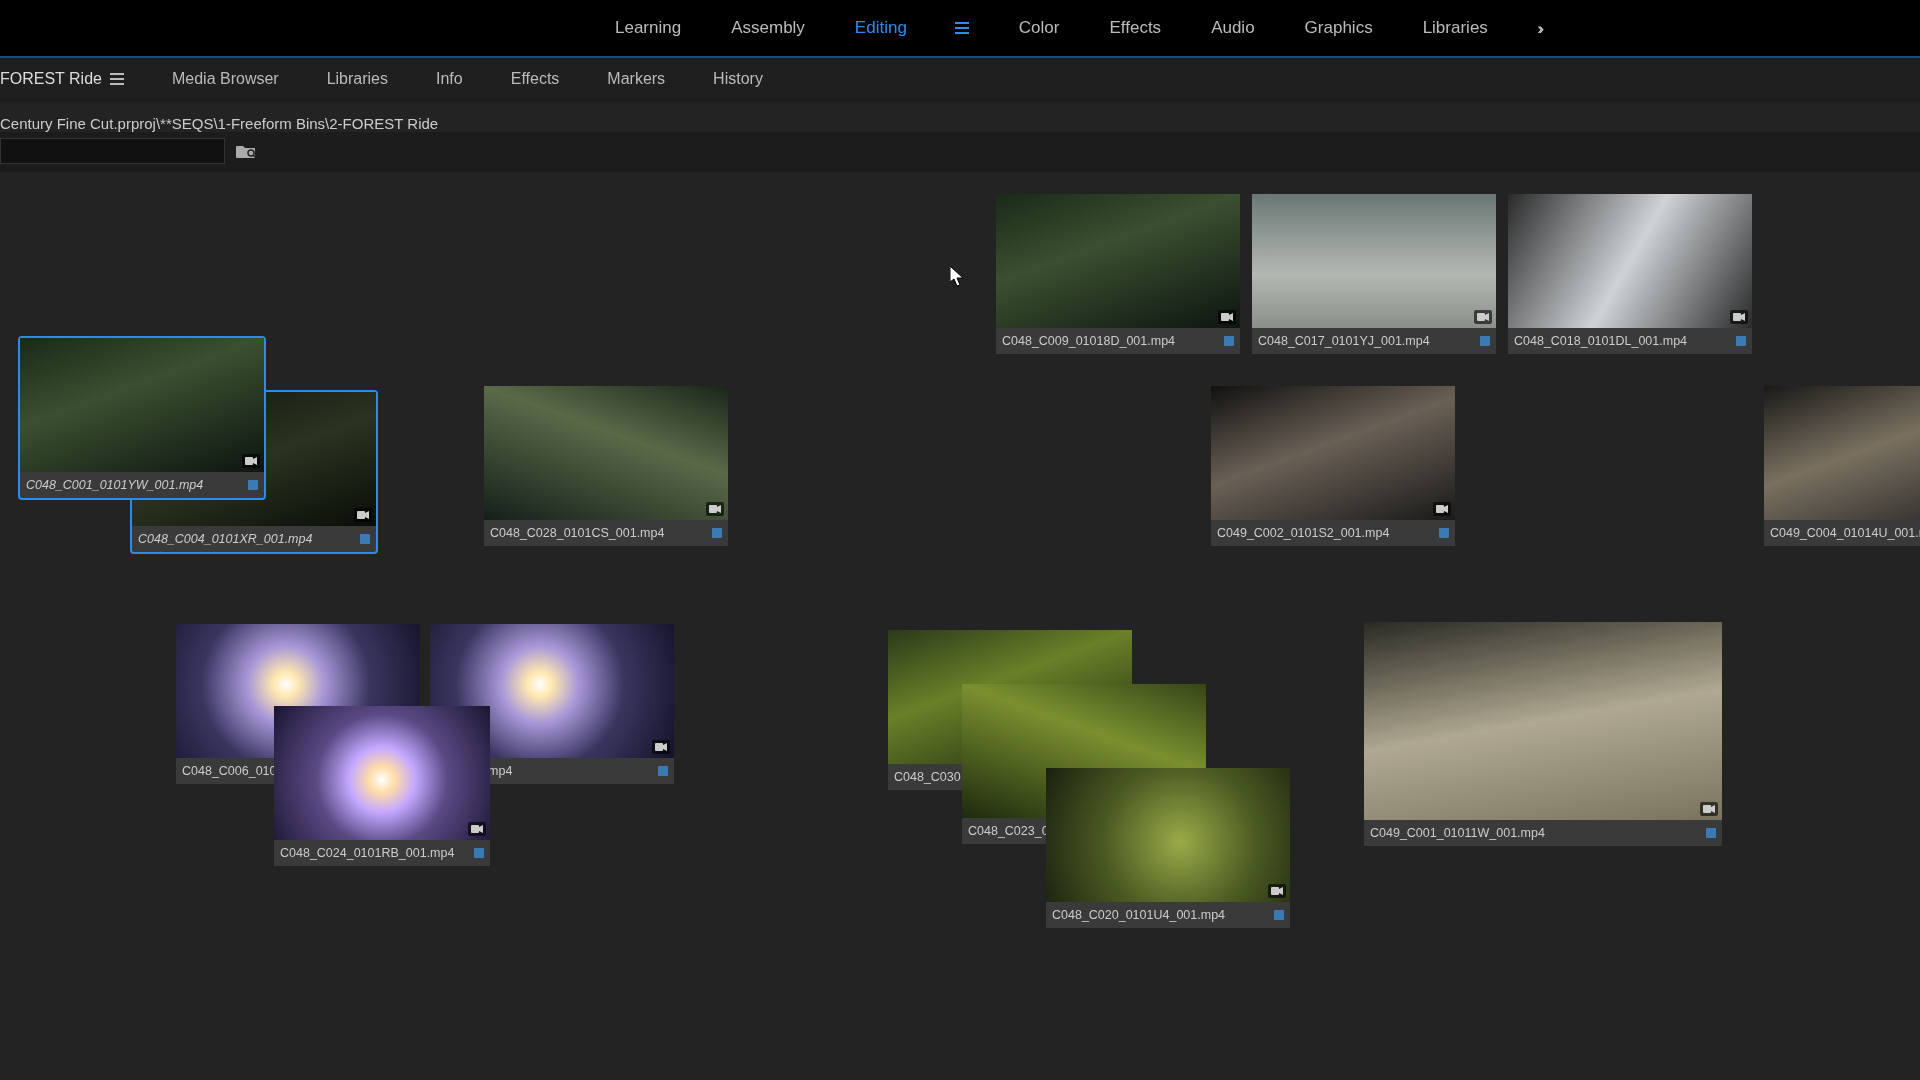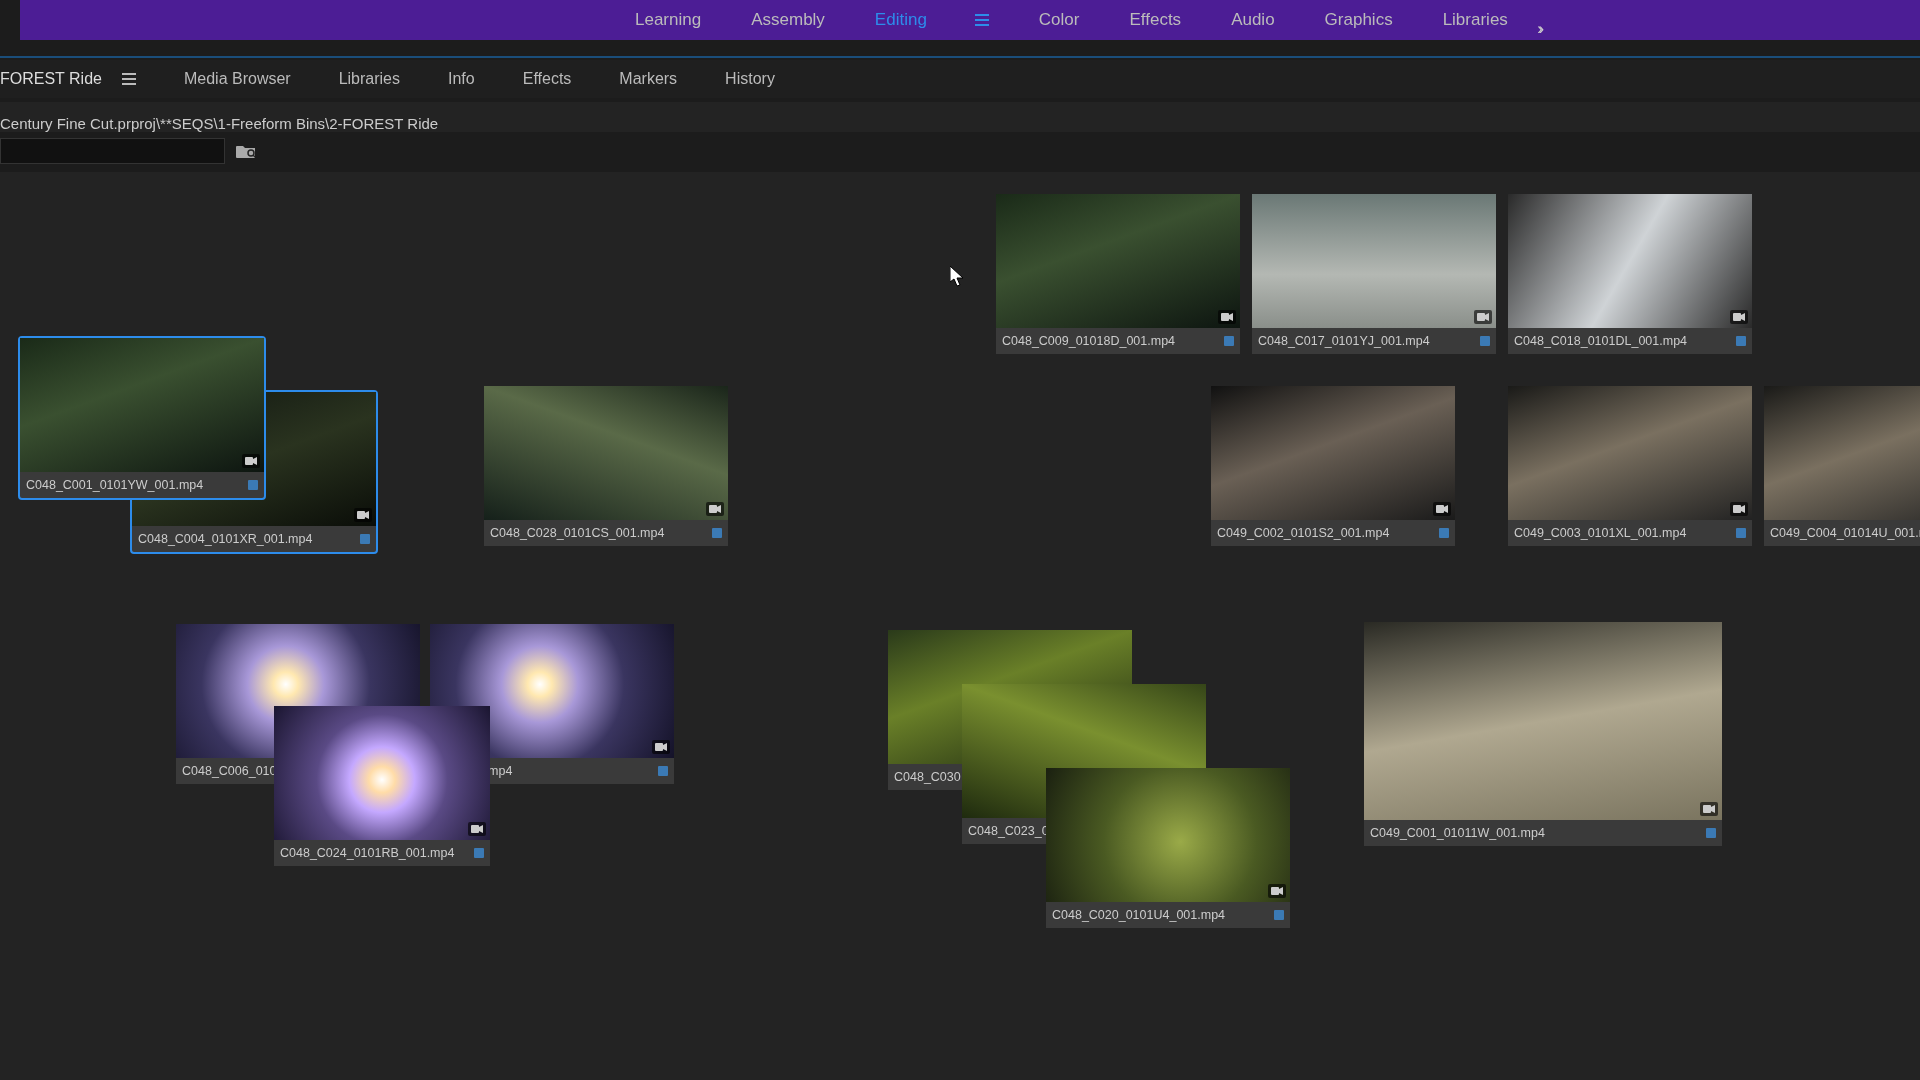--- a/index.html
+++ b/index.html
@@ -1,45 +1,45 @@
 <!DOCTYPE html>
 <html><head>
 <meta charset="utf-8">
 <style>
   * { margin: 0; padding: 0; box-sizing: border-box; font-family: "Segoe UI", Arial, sans-serif; }
   body { background: #1c1c1c; color: #ccc; width: 1920px; height: 1080px; overflow: hidden; position: relative; }
 
   
-  .workspace-bar { position: absolute; top: 0; left: 0; right: 0; height: 40px; display: flex; align-items: center; padding-left: 615px; gap: 50px; background: #4c1d95; margin-left: 20px; }
+  .workspace-bar { position: absolute; top: 0; left: 0; right: 0; height: 56px; display: flex; align-items: center; padding-left: 615px; gap: 50px; background: #000000; }
   .workspace-tab { font-size: 17px; color: #bbb; cursor: pointer; display: flex; align-items: center; gap: 8px; }
   .workspace-tab.active { color: #2d8ceb; gap: 48px; }
   .overflow-chevrons { position: absolute; right: 380px; top: 20px; color: #ccc; font-size: 16px; letter-spacing: -4px; }
   .blue-divider { position: absolute; top: 56px; left: 0; right: 0; height: 2px; background: #1a4d7a; }
 
   
   .panel-tabs { position: absolute; top: 60px; left: 0; right: 0; height: 38px; display: flex; align-items: center; gap: 48px; padding-left: 0; background: #1f1f1f; }
-  .panel-tab { font-size: 16px; color: #bbb; cursor: pointer; display: flex; align-items: center; gap: 20px; }
+  .panel-tab { font-size: 16px; color: #bbb; cursor: pointer; display: flex; align-items: center; gap: 8px; }
   .panel-tab.active { color: #ddd; }
   .panel-tab:first-child { padding-left: 0; }
 
   
   .path-row { position: absolute; top: 102px; left: 0; right: 0; height: 30px; display: flex; align-items: flex-end; font-size: 15px; color: #ccc; background: #232323; padding-left: 0; }
 
   
   .search-row { position: absolute; top: 136px; left: 0; height: 30px; display: flex; align-items: center; gap: 10px; }
   .search-box { width: 225px; height: 26px; background: #111; border: 1px solid #333; }
   .bin-icon { width: 22px; height: 18px; display: flex; align-items: center; justify-content: center; }
   .bin-icon svg { fill: #aaa; }
 
   
   .canvas { position: absolute; top: 172px; left: 0; right: 0; bottom: 0; background: #232323; }
 
   
   .clip { position: absolute; background: #000000; border-radius: 2px; }
-  .clip.selected { outline: 2px solid #2d8ceb; outline-offset: 0; }
+  .clip.selected { outline: 2px solid #2d8ceb; outline-offset: 0; font-style: italic; }
   .clip-thumb { width: 100%; background: #2a2a2a; position: relative; }
   .clip-label-row { height: 26px; display: flex; align-items: center; justify-content: space-between; padding: 0 6px; background: #3a3a3a; font-size: 12.5px; color: #ccc; }
   .clip-label-row .name { white-space: nowrap; overflow: hidden; text-overflow: clip; flex: 1; }
   .clip-tag { width: 10px; height: 10px; background: #3b7ab5; border-radius: 1px; flex-shrink: 0; margin-left: 6px; }
   .clip-badge { position: absolute; bottom: 4px; right: 4px; width: 18px; height: 14px; background: rgba(0,0,0,.6); border-radius: 2px; display: flex; align-items: center; justify-content: center; }
   .clip-badge svg { fill: #ccc; }
 
   
   .thumb-forest { background: linear-gradient(160deg, #1a2a18 0%, #3a5030 40%, #0d1510 100%); }
   .thumb-road   { background: linear-gradient(180deg, #6a7875 0%, #b4b8b3 60%, #8a8f8a 100%); }
@@ -217,34 +217,20 @@
             <path d="M8 2l4-2v8l-4-2z"></path>
           </svg>
         </div>
     </div>
     <div class="clip-label-row">
       <span class="name">C049_C002_0101S2_001.mp4</span>
       <span class="clip-tag"></span>
     </div>
   </div>
 
-  <div class="clip" style="left:1508px; top:214px; width:244px;">
-    <div class="clip-thumb thumb-riders" style="height:134px;">
-      <div class="clip-badge">
-          <svg width="12" height="8" viewBox="0 0 12 8">
-            <rect x="0" y="0" width="8" height="8" rx="1"></rect>
-            <path d="M8 2l4-2v8l-4-2z"></path>
-          </svg>
-        </div>
-    </div>
-    <div class="clip-label-row">
-      <span class="name">C049_C003_0101XL_001.mp4</span>
-      <span class="clip-tag"></span>
-    </div>
-  </div>
 
   <div class="clip" style="left:1764px; top:214px; width:244px;">
     <div class="clip-thumb thumb-riders" style="height:134px;">
       
     </div>
     <div class="clip-label-row">
       <span class="name">C049_C004_01014U_001.m</span>
 
     </div>
   </div>

